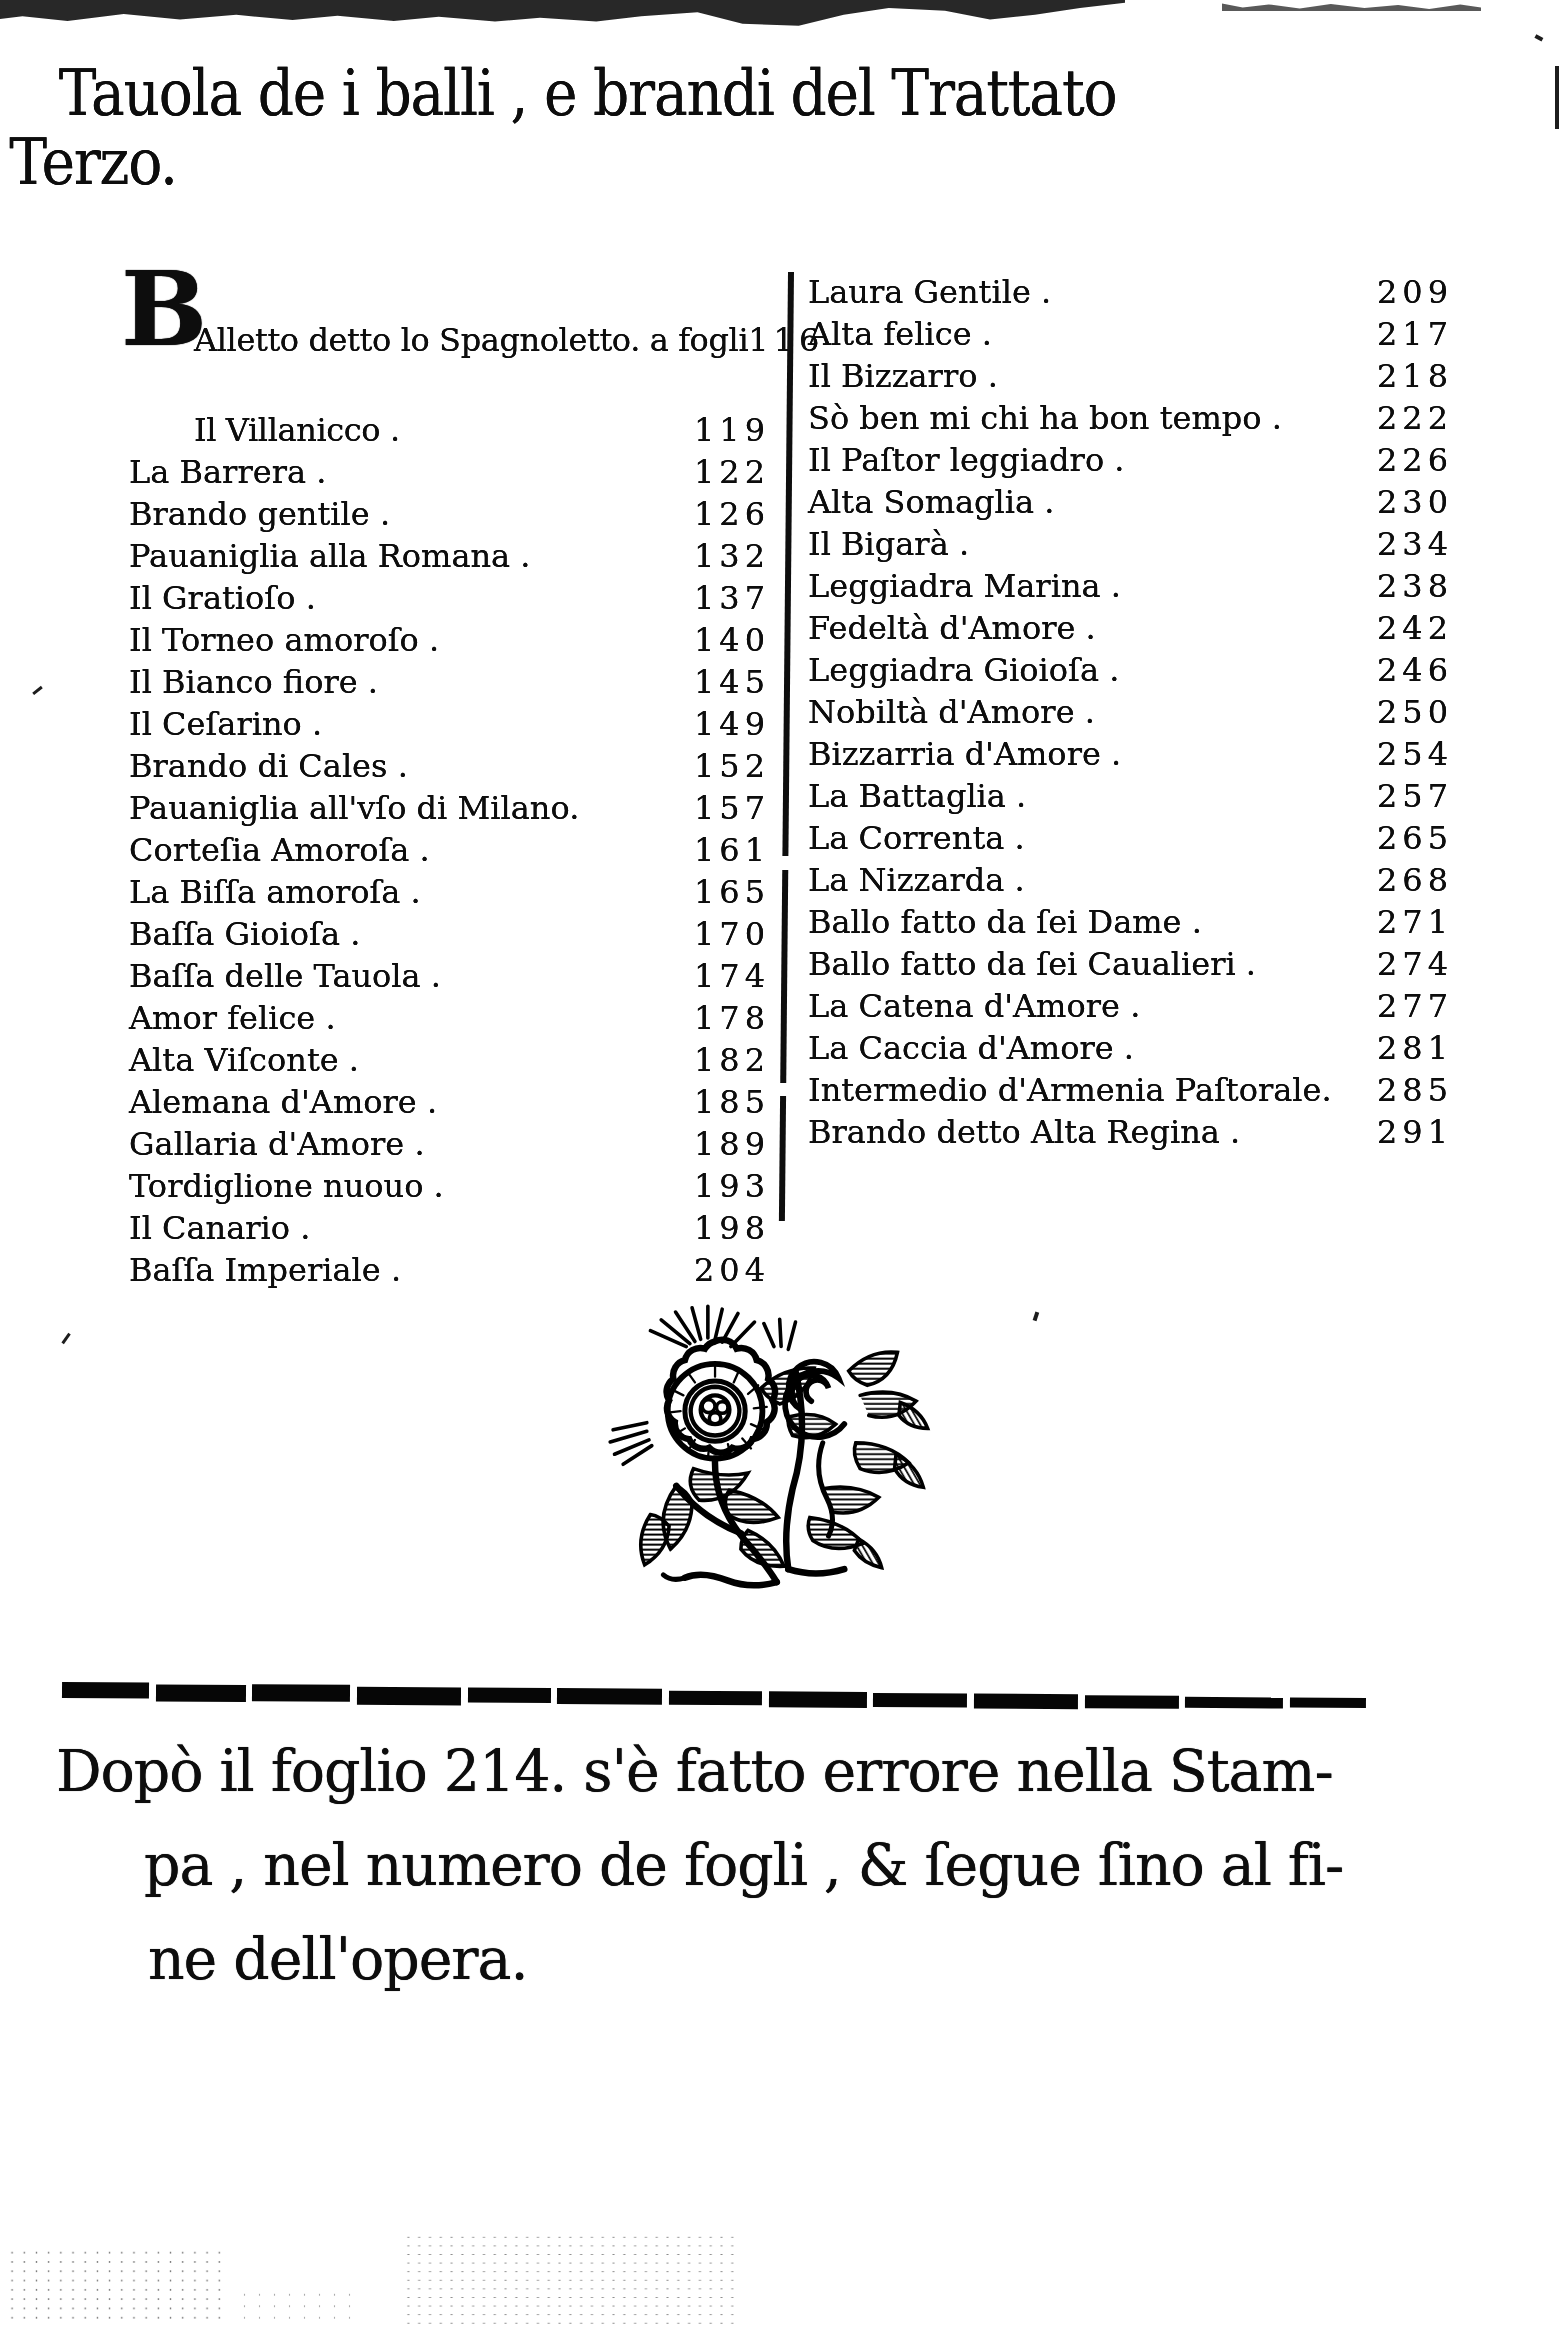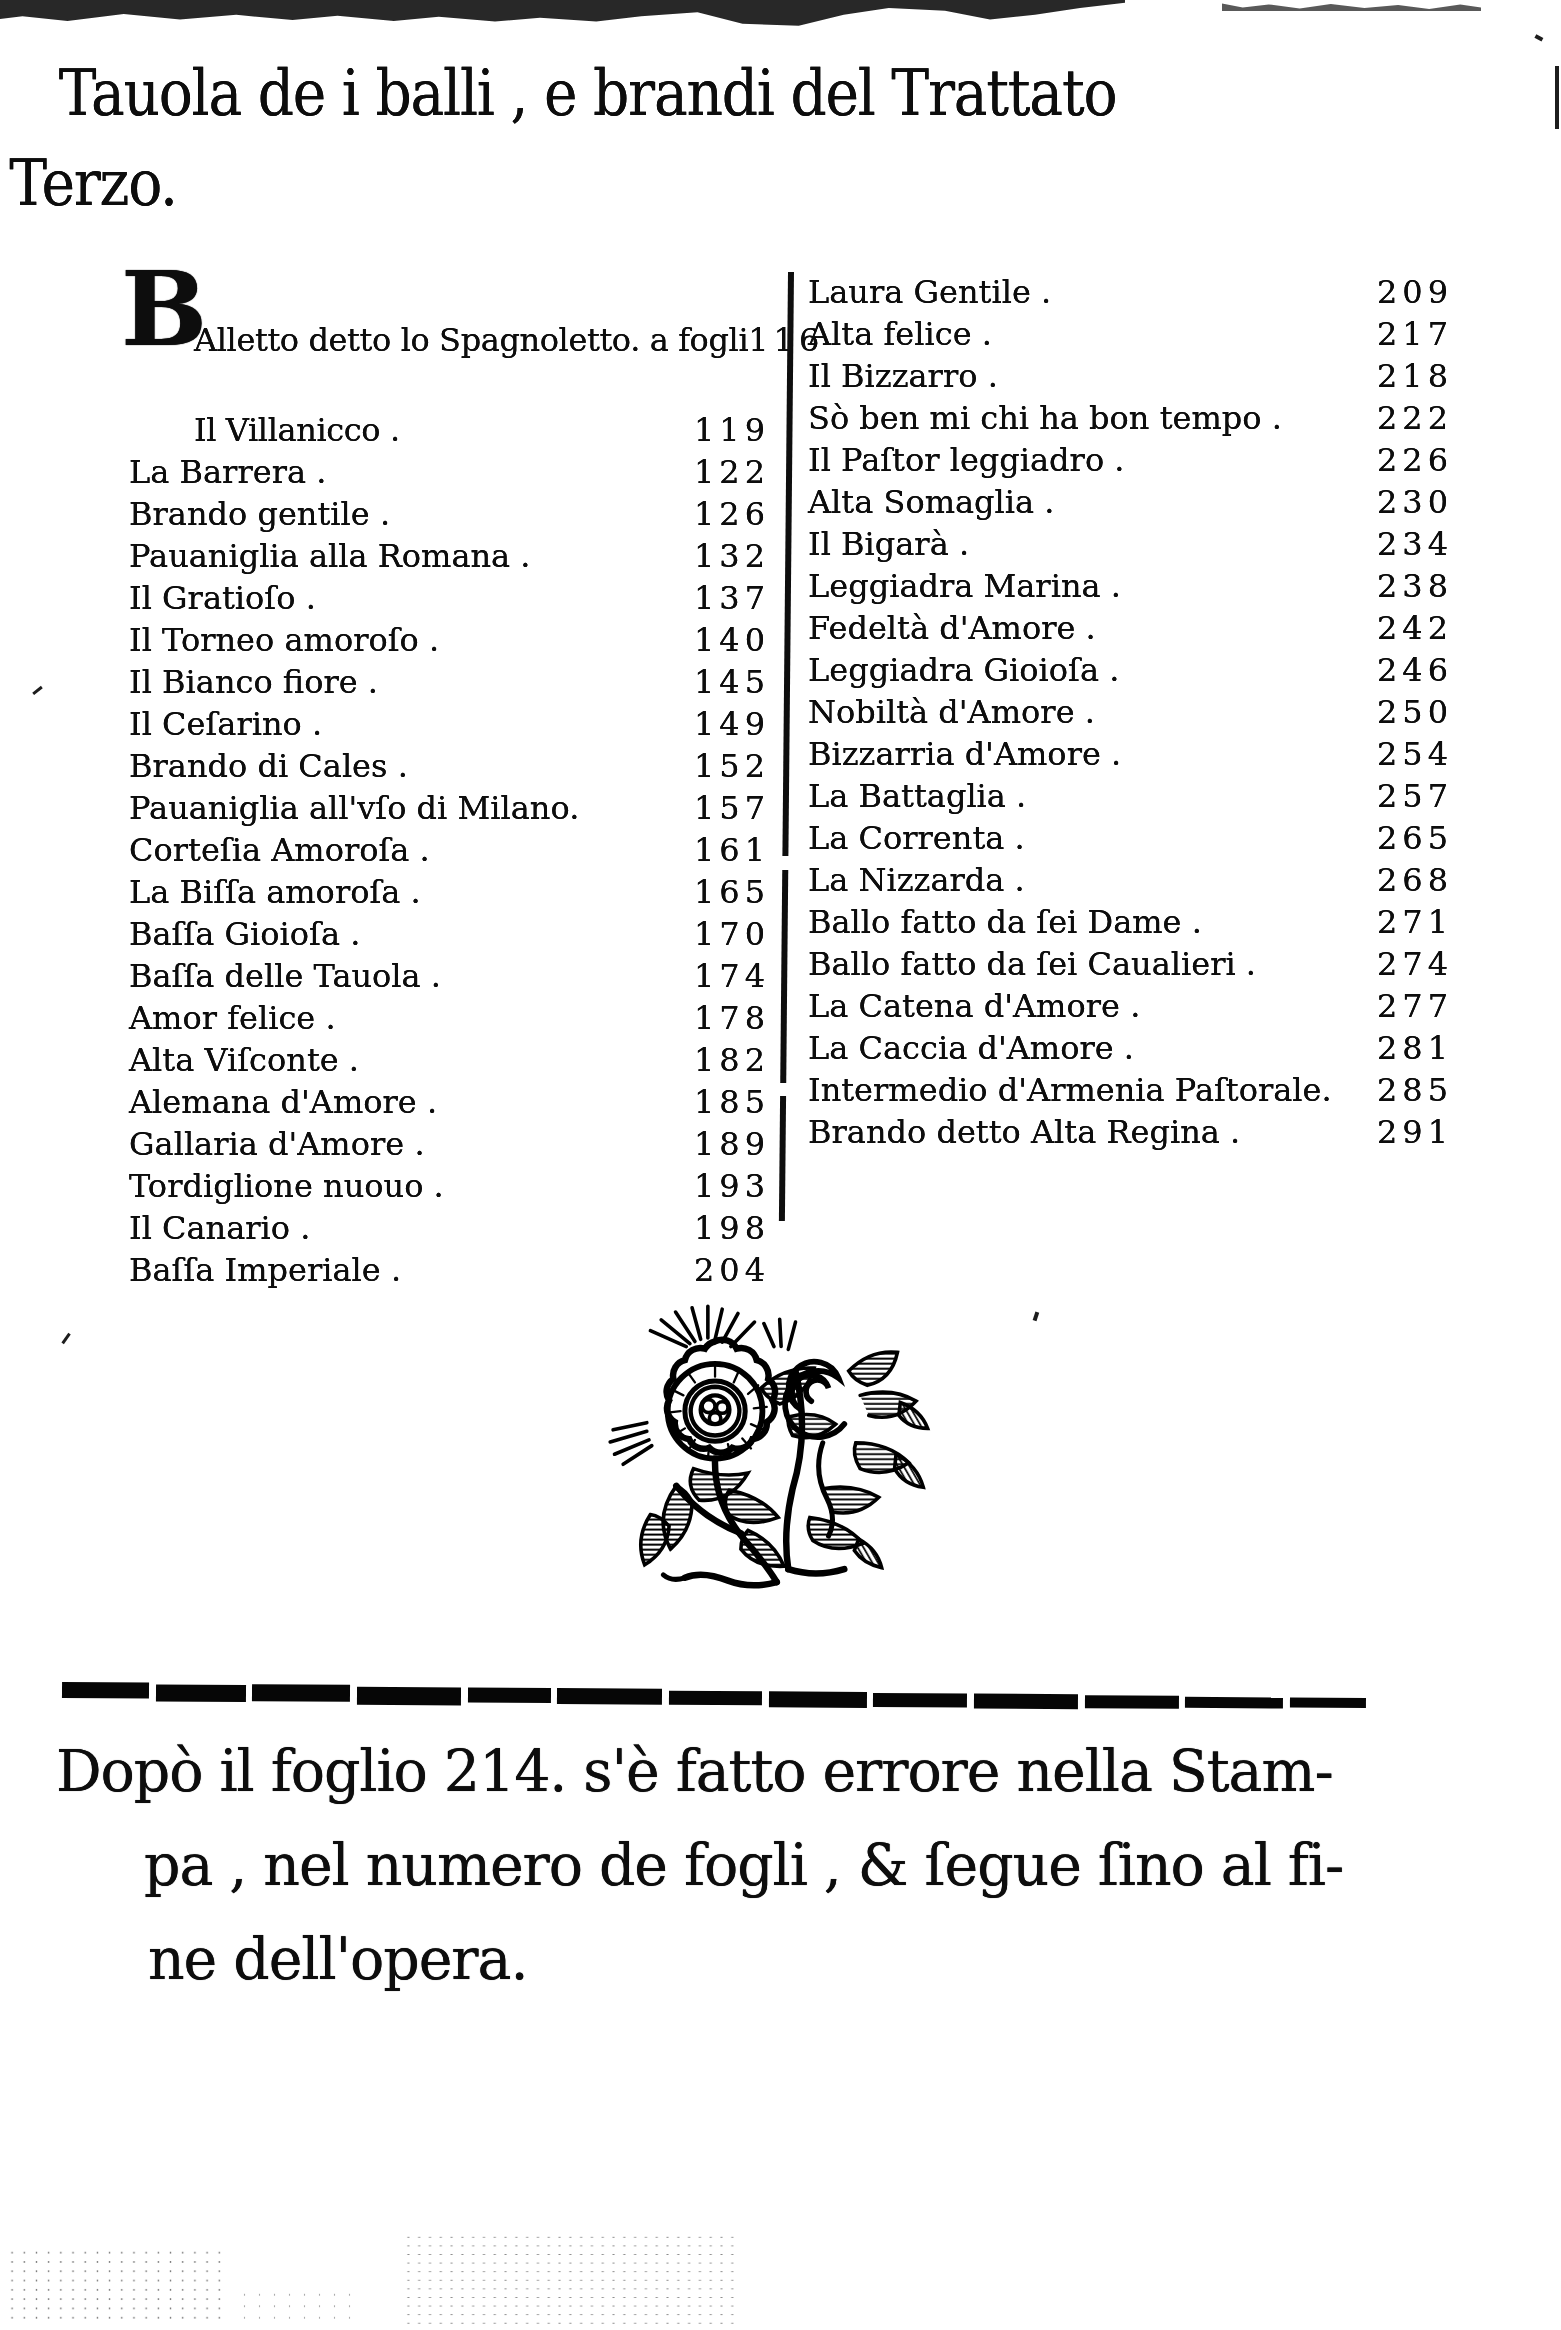--- a/index.html
+++ b/index.html
@@ -14,21 +14,21 @@
     clip-path:polygon(0 0,100% 0,100% 10%,96% 30%,92% 55%,88% 72%,84% 40%,79% 30%,75% 55%,71% 95%,66% 88%,62% 45%,57% 60%,53% 80%,48% 66%,44% 80%,39% 62%,35% 78%,30% 58%,26% 74%,21% 55%,16% 72%,11% 52%,6% 78%,2% 60%,0 70%);
   }
   .top-noise2{position:absolute;left:1222px;top:1.4px;width:259px;height:10px;background:#222;opacity:.75;
     clip-path:polygon(0 20%,8% 60%,18% 30%,30% 70%,42% 25%,55% 65%,68% 35%,80% 75%,92% 30%,100% 60%,100% 100%,0 100%);}
   .mark{position:absolute;background:#1d1d1d;}
   .dots{position:absolute;background-image:radial-gradient(#111 0.8px,transparent 1.2px);}
   
   .title-block{position:absolute;left:0;top:62px;width:100%;text-align:left;}
   .title-line{font-size:63px;letter-spacing:-1.4px;white-space:nowrap;line-height:1.0;}
   .title-line .tt{display:inline-block;transform:scaleX(.9);text-shadow:0 0 0.7px #000;}
-  .title-line2{margin-top:27px;}
+  .title-line2{margin-top:6px;}
   
   .toc-col{position:absolute;top:271px;}
   .toc-left{left:129px;width:641px;}
   .toc-right{left:808px;width:645px;}
   .row{height:42px;display:flex;justify-content:space-between;align-items:baseline;
        font-size:32px;line-height:42px;white-space:nowrap;}
   .row .dance{text-shadow:0 0 0.6px #000;}
   .row .pg{letter-spacing:5px;text-shadow:0 0 0.6px #000;}
   .toc-left .row.indent{padding-left:65px;margin-top:48px;}
   .toc-left .row.indent .dance{letter-spacing:-0.4px;}

